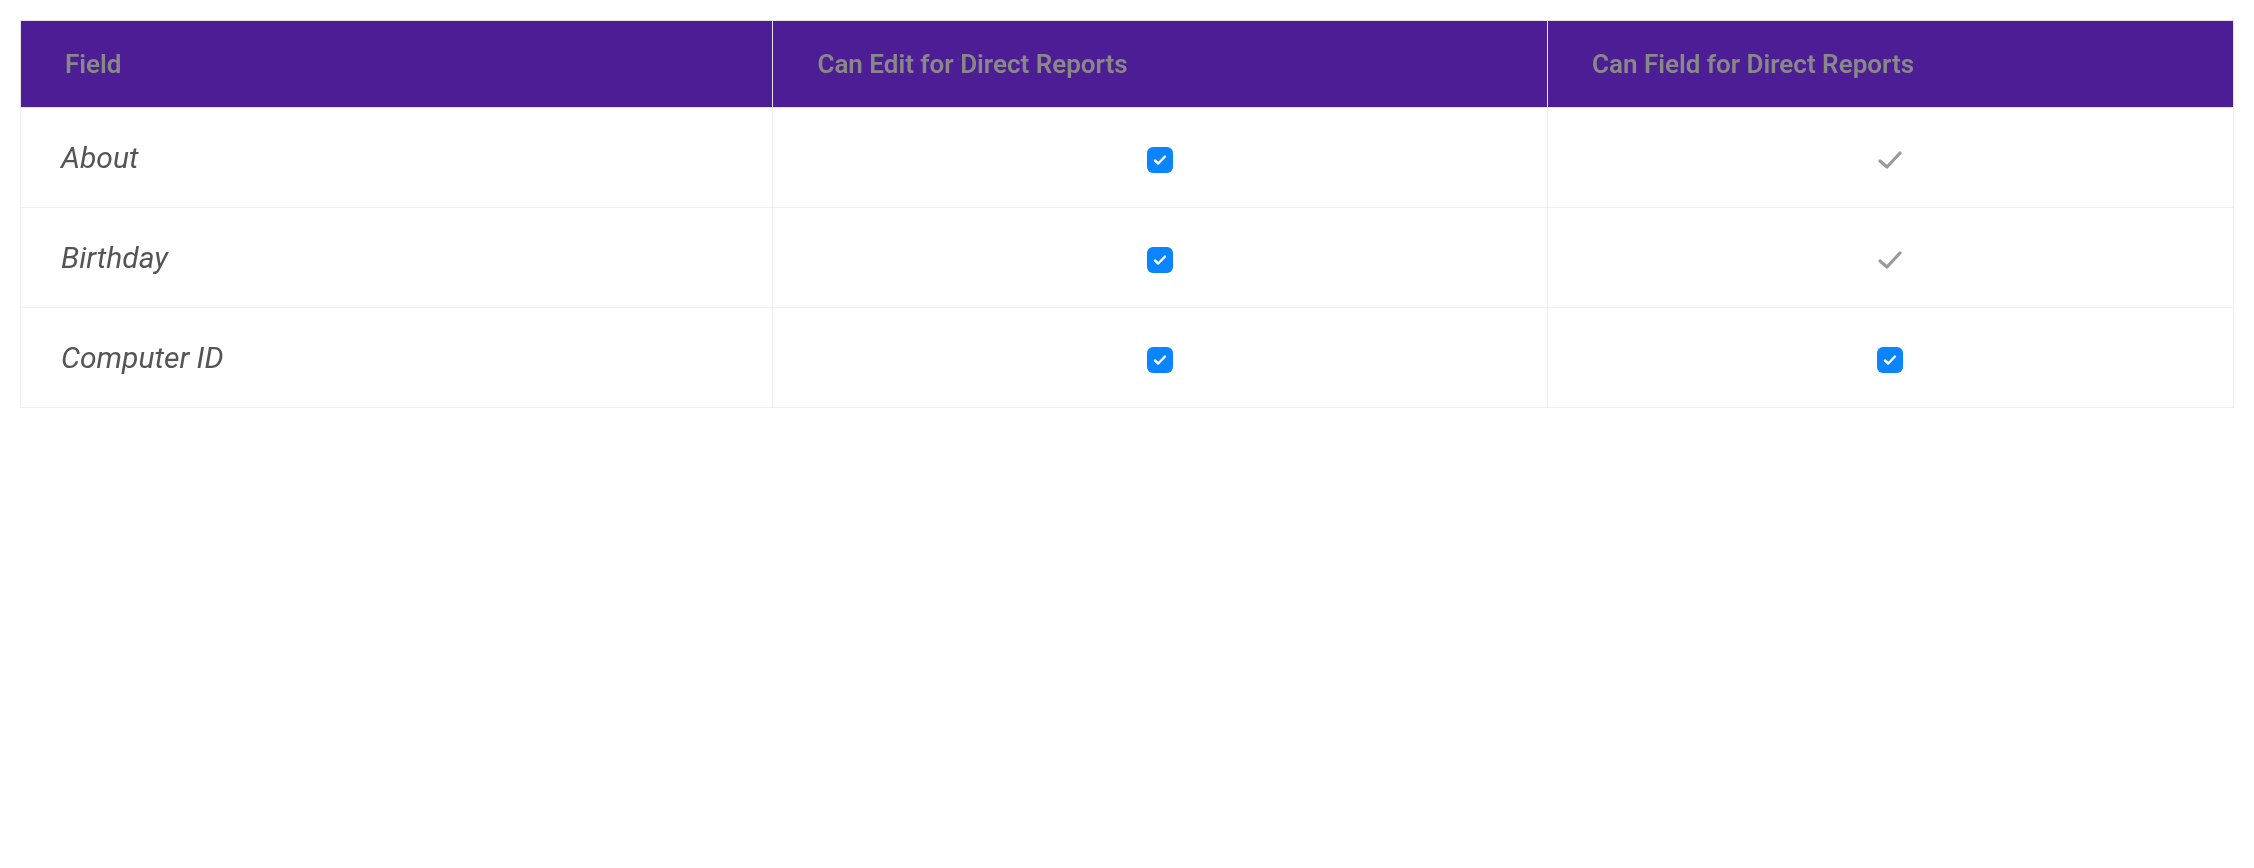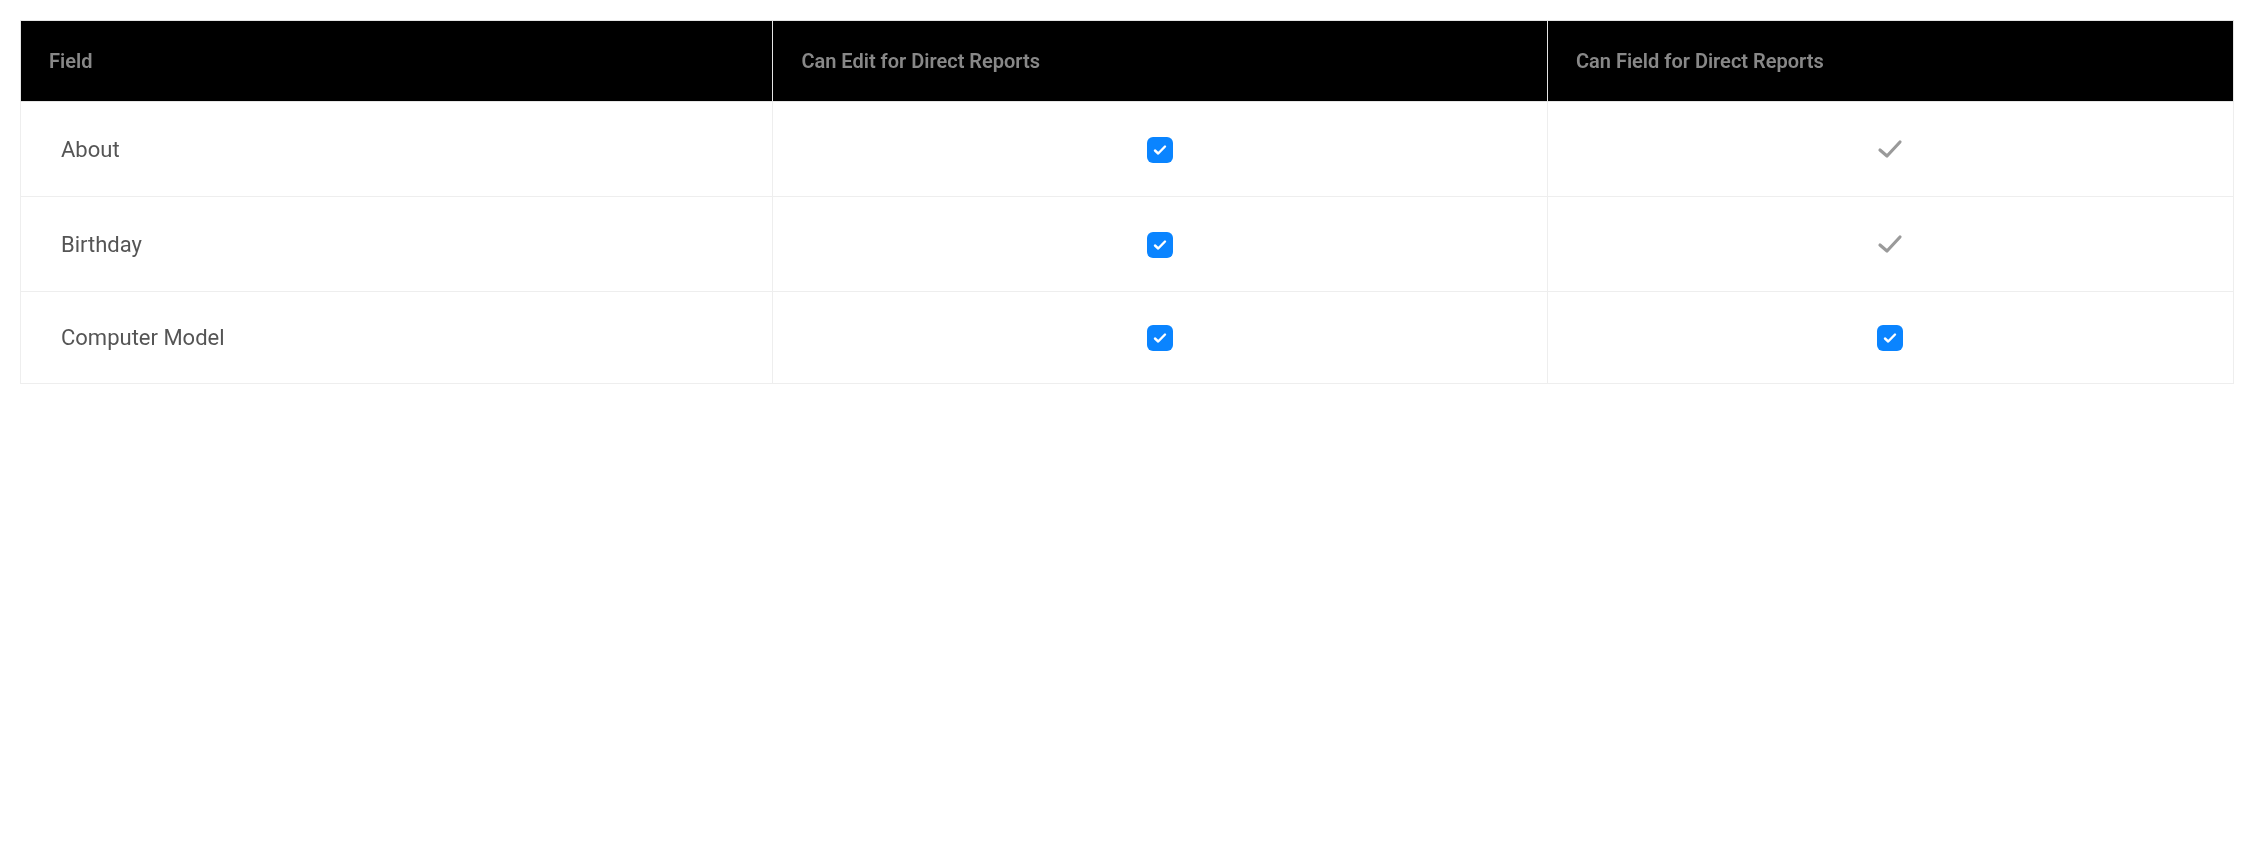--- a/index.html
+++ b/index.html
@@ -10,38 +10,39 @@
     background: #ffffff;
     color: #4a4a4a;
   }
   .permissions-table {
     width: 100%;
     border-collapse: collapse;
     border: 1px solid #e5e5e5;
     table-layout: fixed;
   }
   .permissions-table thead th {
-    background: #000000;
+    background: #4c1d95;
     color: #888888;
     font-weight: 600;
-    font-size: 20px;
+    font-size: 26px;
     text-align: left;
-    padding: 28px 28px;
+    padding: 28px 44px;
     border: 1px solid #e5e5e5;
   }
   .permissions-table thead th.col-center {
     text-align: left;
   }
   .permissions-table tbody td {
     border: 1px solid #eeeeee;
     padding: 32px 40px;
-    font-size: 22px;
+    font-size: 30px;
     color: #555555;
     vertical-align: middle;
     height: 88px;
+    font-style: italic;
   }
   .permissions-table tbody td.center {
     text-align: center;
   }
   .col-field { width: 34%; }
   .col-edit  { width: 35%; }
   .col-view  { width: 31%; }
 
   .checkbox {
     display: inline-flex;
@@ -102,21 +103,21 @@
               <path d="M3 8.5 L6.2 11.5 L13 4.5" stroke="#ffffff" stroke-width="2.4" stroke-linecap="round" stroke-linejoin="round"></path>
             </svg>
           </span></td>
         <td class="center"><span class="check-plain">
             <svg width="28" height="28" viewBox="0 0 28 28" fill="none">
               <path d="M4 15 L11 21 L24 7" stroke="#9a9a9a" stroke-width="3.2" stroke-linecap="round" stroke-linejoin="round"></path>
             </svg>
           </span></td>
       </tr>
       <tr>
-        <td>Computer Model</td>
+        <td>Computer ID</td>
         <td class="center"><span class="checkbox">
             <svg width="16" height="16" viewBox="0 0 16 16" fill="none">
               <path d="M3 8.5 L6.2 11.5 L13 4.5" stroke="#ffffff" stroke-width="2.4" stroke-linecap="round" stroke-linejoin="round"></path>
             </svg>
           </span></td>
         <td class="center"><span class="checkbox">
             <svg width="16" height="16" viewBox="0 0 16 16" fill="none">
               <path d="M3 8.5 L6.2 11.5 L13 4.5" stroke="#ffffff" stroke-width="2.4" stroke-linecap="round" stroke-linejoin="round"></path>
             </svg>
           </span></td>

